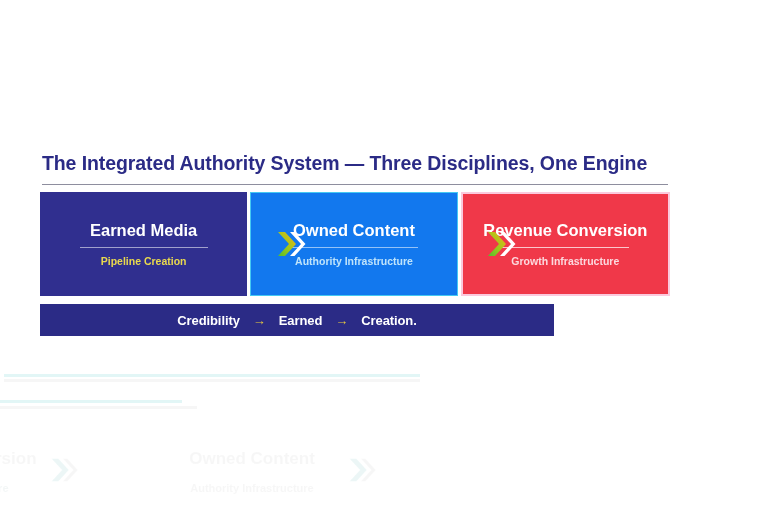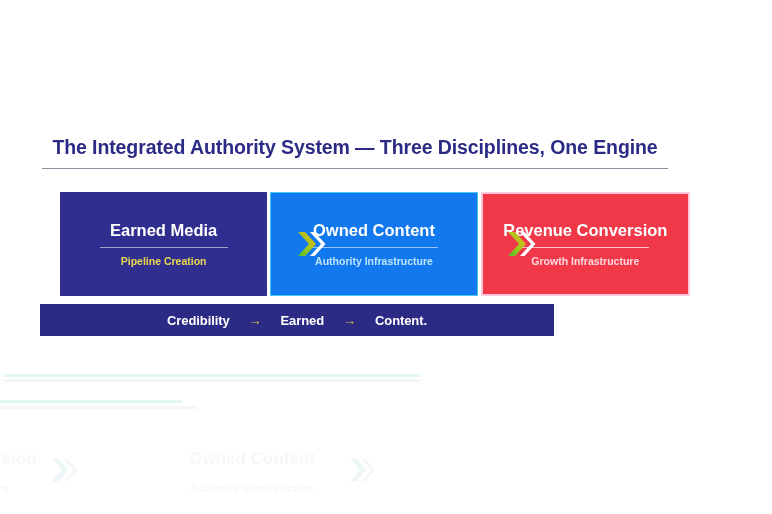--- a/index.html
+++ b/index.html
@@ -22,23 +22,23 @@
     position: absolute;
     left: 0;
     top: 0;
     width: 772px;
     height: 514px;
   }
 
   .title-wrap {
     position: absolute;
     left: 42px;
-    top: 136px;
+    top: 152px;
     width: 626px;
-    text-align: center;
+    text-align: left;
   }
   .deck-title {
     font-size: 19.5px;
     font-weight: bold;
     color: #2b2b86;
     letter-spacing: -0.1px;
     line-height: 1.2;
     white-space: nowrap;
   }
   .title-rule {
@@ -50,21 +50,20 @@
 
   
   .panels {
     position: absolute;
     left: 40px;
     top: 192px;
     width: 630px;
     height: 104px;
     display: flex;
     align-items: stretch;
-    margin-left: 20px;
   }
   .panel {
     position: relative;
     flex: 1 1 0;
     display: flex;
     flex-direction: column;
     align-items: center;
     justify-content: center;
     box-sizing: border-box;
     overflow: visible;
@@ -127,21 +126,21 @@
   .summary-bar {
     position: absolute;
     left: 40px;
     top: 304px;
     width: 514px;
     height: 32px;
     background: #2b2b86;
     display: flex;
     align-items: center;
     justify-content: center;
-    gap: 14px;
+    gap: 8px;
   }
   .summary-text {
     font-size: 13px;
     font-weight: bold;
     color: #ffffff;
     white-space: nowrap;
     letter-spacing: -0.1px;
   }
   .summary-arrow {
     font-size: 13px;
@@ -259,21 +258,21 @@
       <path d="M4 5 L15 17 L4 29 L11 29 L22 17 L11 5 Z" fill="url(#cg2)"></path>
       <path d="M16 5 L27 17 L16 29 L20.5 29 L31.5 17 L20.5 5 Z" fill="#ffffff"></path>
     </svg>
   </div>
 
   <div class="summary-bar">
     <span class="summary-text">Credibility</span>
     <span class="summary-arrow">→</span>
     <span class="summary-text">Earned</span>
     <span class="summary-arrow">→</span>
-    <span class="summary-text">Content.</span>
+    <span class="summary-text">Creation.</span>
   </div>
 
 </div>
 
 <div id="ghost">
   <div class="ghost-inner">
 
     <div class="g-rule cyan g-streak" style="left:152px; top:96px; width:478px;"></div>
     <div class="g-rule pink g-streak" style="left:152px; top:101px; width:478px;"></div>
     <div class="g-rule cyan g-streak" style="left:0px; top:122px; width:330px;"></div>

